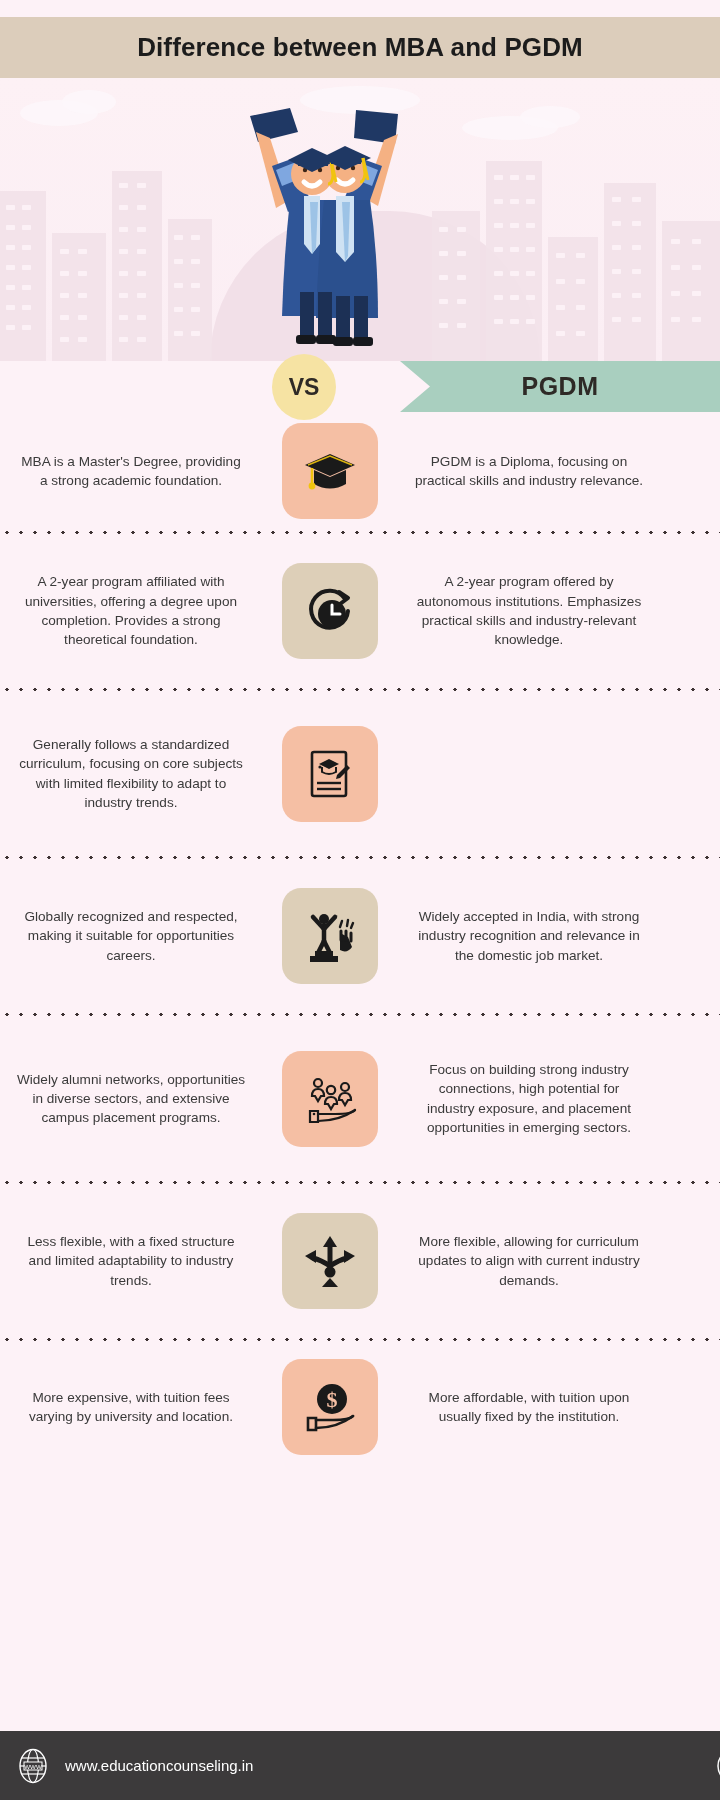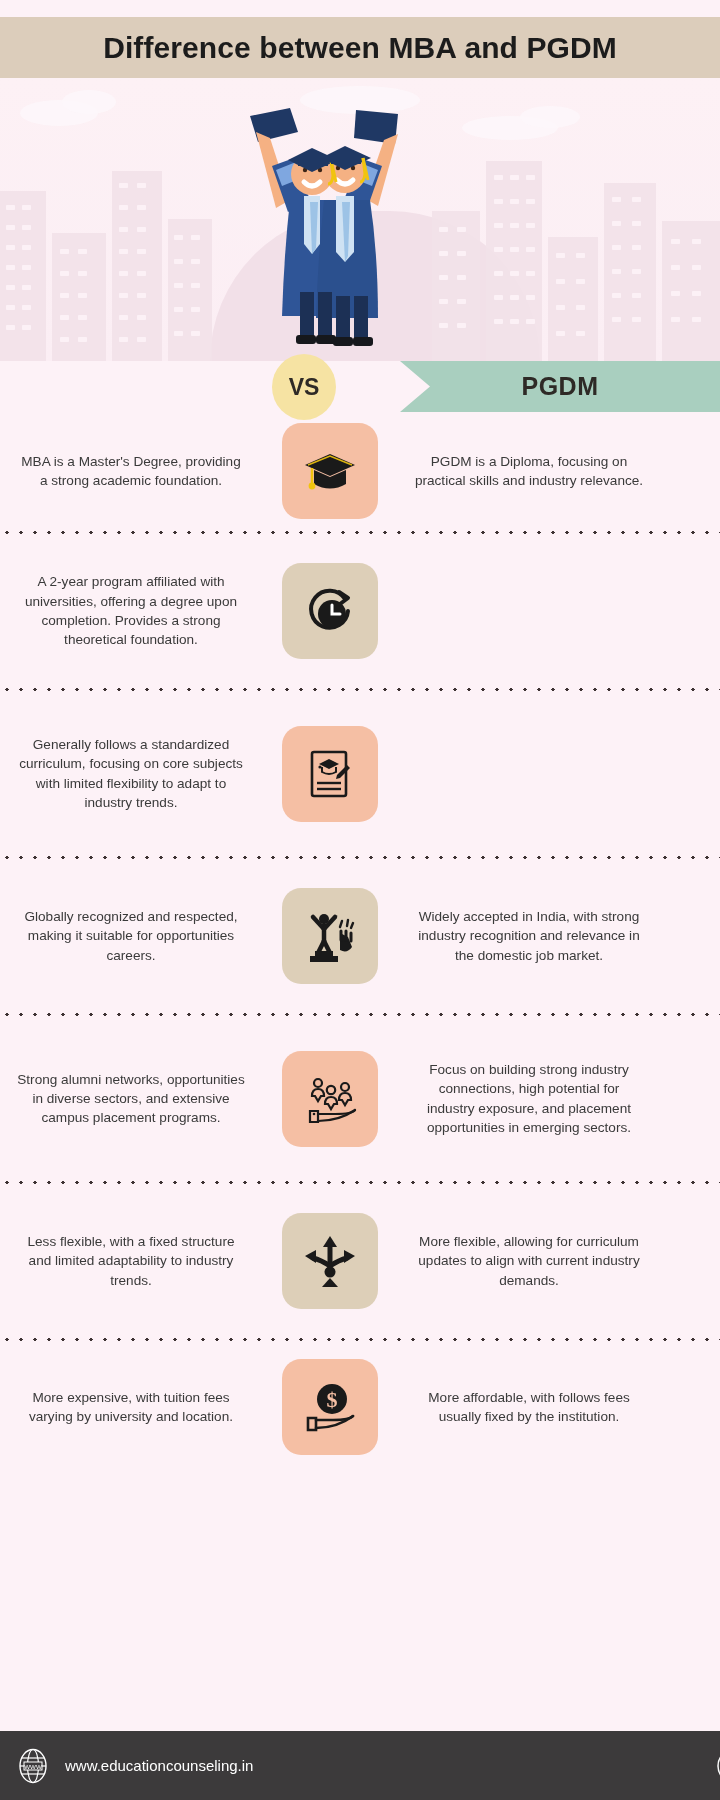--- a/index.html
+++ b/index.html
@@ -30,21 +30,21 @@
   .title-bar {
     position: absolute;
     left: 0; top: 17px;
     width: 720px; height: 61px;
     background: #dccdbb;
     display: flex;
     align-items: center;
     justify-content: center;
   }
   .title-text {
-    font-size: 30px;
+    font-size: 26px;
     font-weight: bold;
     color: #1c1c1c;
     letter-spacing: 0.1px;
     white-space: nowrap;
   }
 
   
   .hero {
     position: absolute;
     left: 0; top: 78px;
@@ -422,20 +422,21 @@
     <div class="row" style="height:152px">
       <div class="cell cell-left">A 2-year program affiliated with universities, offering a degree upon completion. Provides a strong theoretical foundation.</div>
       <div class="icon-tile tile-tan">
         <svg width="58" height="58" viewBox="0 0 58 58">
           <path d="M44,17 A18.5,18.5 0 1 0 47,29" stroke="#1a1a1a" stroke-width="4" fill="none" stroke-linecap="round"></path>
           <polyline points="38,10 47,16 39,22" stroke="#1a1a1a" stroke-width="4" fill="none" stroke-linecap="round" stroke-linejoin="round"></polyline>
           <circle cx="31" cy="32" r="14" fill="#1a1a1a"></circle>
           <path d="M31,23 L31,32 L39,32" stroke="#ffffff" stroke-width="3" fill="none" stroke-linecap="round"></path>
         </svg>
       </div>
+      <div class="cell cell-right">A 2-year program offered by autonomous institutions. Emphasizes practical skills and industry-relevant knowledge.</div>
     </div>
     <div class="divider"></div>
 
     <div class="row" style="height:163px">
       <div class="cell cell-left">Generally follows a standardized curriculum, focusing on core subjects with limited flexibility to adapt to industry trends.</div>
       <div class="icon-tile tile-peach">
         <svg width="58" height="58" viewBox="0 0 58 58">
           <rect x="11" y="7" width="34" height="44" rx="2" stroke="#1a1a1a" stroke-width="2.6" fill="none"></rect>
           <polygon points="18,19 28,14 38,19 28,24" fill="#1a1a1a"></polygon>
           <path d="M21,22 L21,27 Q28,31 35,27 L35,22" fill="none" stroke="#1a1a1a" stroke-width="2"></path>
@@ -467,21 +468,21 @@
           <line x1="41" y1="14" x2="39" y2="20" stroke="#1a1a1a" stroke-width="2.4" stroke-linecap="round"></line>
           <line x1="47" y1="13" x2="46" y2="19" stroke="#1a1a1a" stroke-width="2.4" stroke-linecap="round"></line>
           <line x1="52" y1="16" x2="50" y2="21" stroke="#1a1a1a" stroke-width="2.4" stroke-linecap="round"></line>
         </svg>
       </div>
       <div class="cell cell-right">Widely accepted in India, with strong industry recognition and relevance in the domestic job market.</div>
     </div>
     <div class="divider"></div>
 
     <div class="row" style="height:163px">
-      <div class="cell cell-left">Strong alumni networks, opportunities in diverse sectors, and extensive campus placement programs.</div>
+      <div class="cell cell-left">Widely alumni networks, opportunities in diverse sectors, and extensive campus placement programs.</div>
       <div class="icon-tile tile-peach">
         <svg width="58" height="58" viewBox="0 0 58 58">
           <circle cx="17" cy="13" r="4" stroke="#1a1a1a" stroke-width="2.2" fill="none"></circle>
           <path d="M11,26 Q11,19 17,19 Q23,19 23,26 L20,26 L17,31 L14,26 Z" stroke="#1a1a1a" stroke-width="2.2" fill="none"></path>
           <circle cx="30" cy="20" r="4.2" stroke="#1a1a1a" stroke-width="2.2" fill="none"></circle>
           <path d="M24,34 Q24,27 30,27 Q36,27 36,34 L33,34 L30,39 L27,34 Z" stroke="#1a1a1a" stroke-width="2.2" fill="none"></path>
           <circle cx="44" cy="17" r="4" stroke="#1a1a1a" stroke-width="2.2" fill="none"></circle>
           <path d="M38,30 Q38,23 44,23 Q50,23 50,30 L47,30 L44,35 L41,30 Z" stroke="#1a1a1a" stroke-width="2.2" fill="none"></path>
           <path d="M9,41 L9,52 L17,52 L17,41 Z" stroke="#1a1a1a" stroke-width="2.2" fill="none"></path>
           <circle cx="13" cy="44" r="1.3" fill="#1a1a1a"></circle>
@@ -515,21 +516,21 @@
       <div class="cell cell-left">More expensive, with tuition fees varying by university and location.</div>
       <div class="icon-tile tile-peach">
         <svg width="58" height="58" viewBox="0 0 58 58">
           <circle cx="31" cy="21" r="15" fill="#1a1a1a"></circle>
           <text x="31" y="29" font-family="Liberation Serif, serif" font-size="22" font-weight="bold" fill="#f5bfa4" text-anchor="middle">$</text>
           <path d="M7,40 L7,52 L15,52 L15,40 Z" stroke="#1a1a1a" stroke-width="2.6" fill="none"></path>
           <path d="M15,42 L32,42 Q49,42 52,38" stroke="#1a1a1a" stroke-width="2.6" fill="none" stroke-linecap="round"></path>
           <path d="M15,50 Q36,50 52,38" stroke="#1a1a1a" stroke-width="2.6" fill="none" stroke-linecap="round"></path>
         </svg>
       </div>
-      <div class="cell cell-right">More affordable, with follows fees usually fixed by the institution.</div>
+      <div class="cell cell-right">More affordable, with tuition upon usually fixed by the institution.</div>
     </div>
 
   </div>
 
   <div class="footer">
     <div class="foot-item foot-web">
       <span class="ring-icon">
         <svg width="36" height="36" viewBox="0 0 36 36">
           <ellipse cx="18" cy="18" rx="13" ry="16.5" stroke="#ffffff" stroke-width="1.4" fill="none"></ellipse>
           <ellipse cx="18" cy="18" rx="5.5" ry="16.5" stroke="#ffffff" stroke-width="1.2" fill="none"></ellipse>

